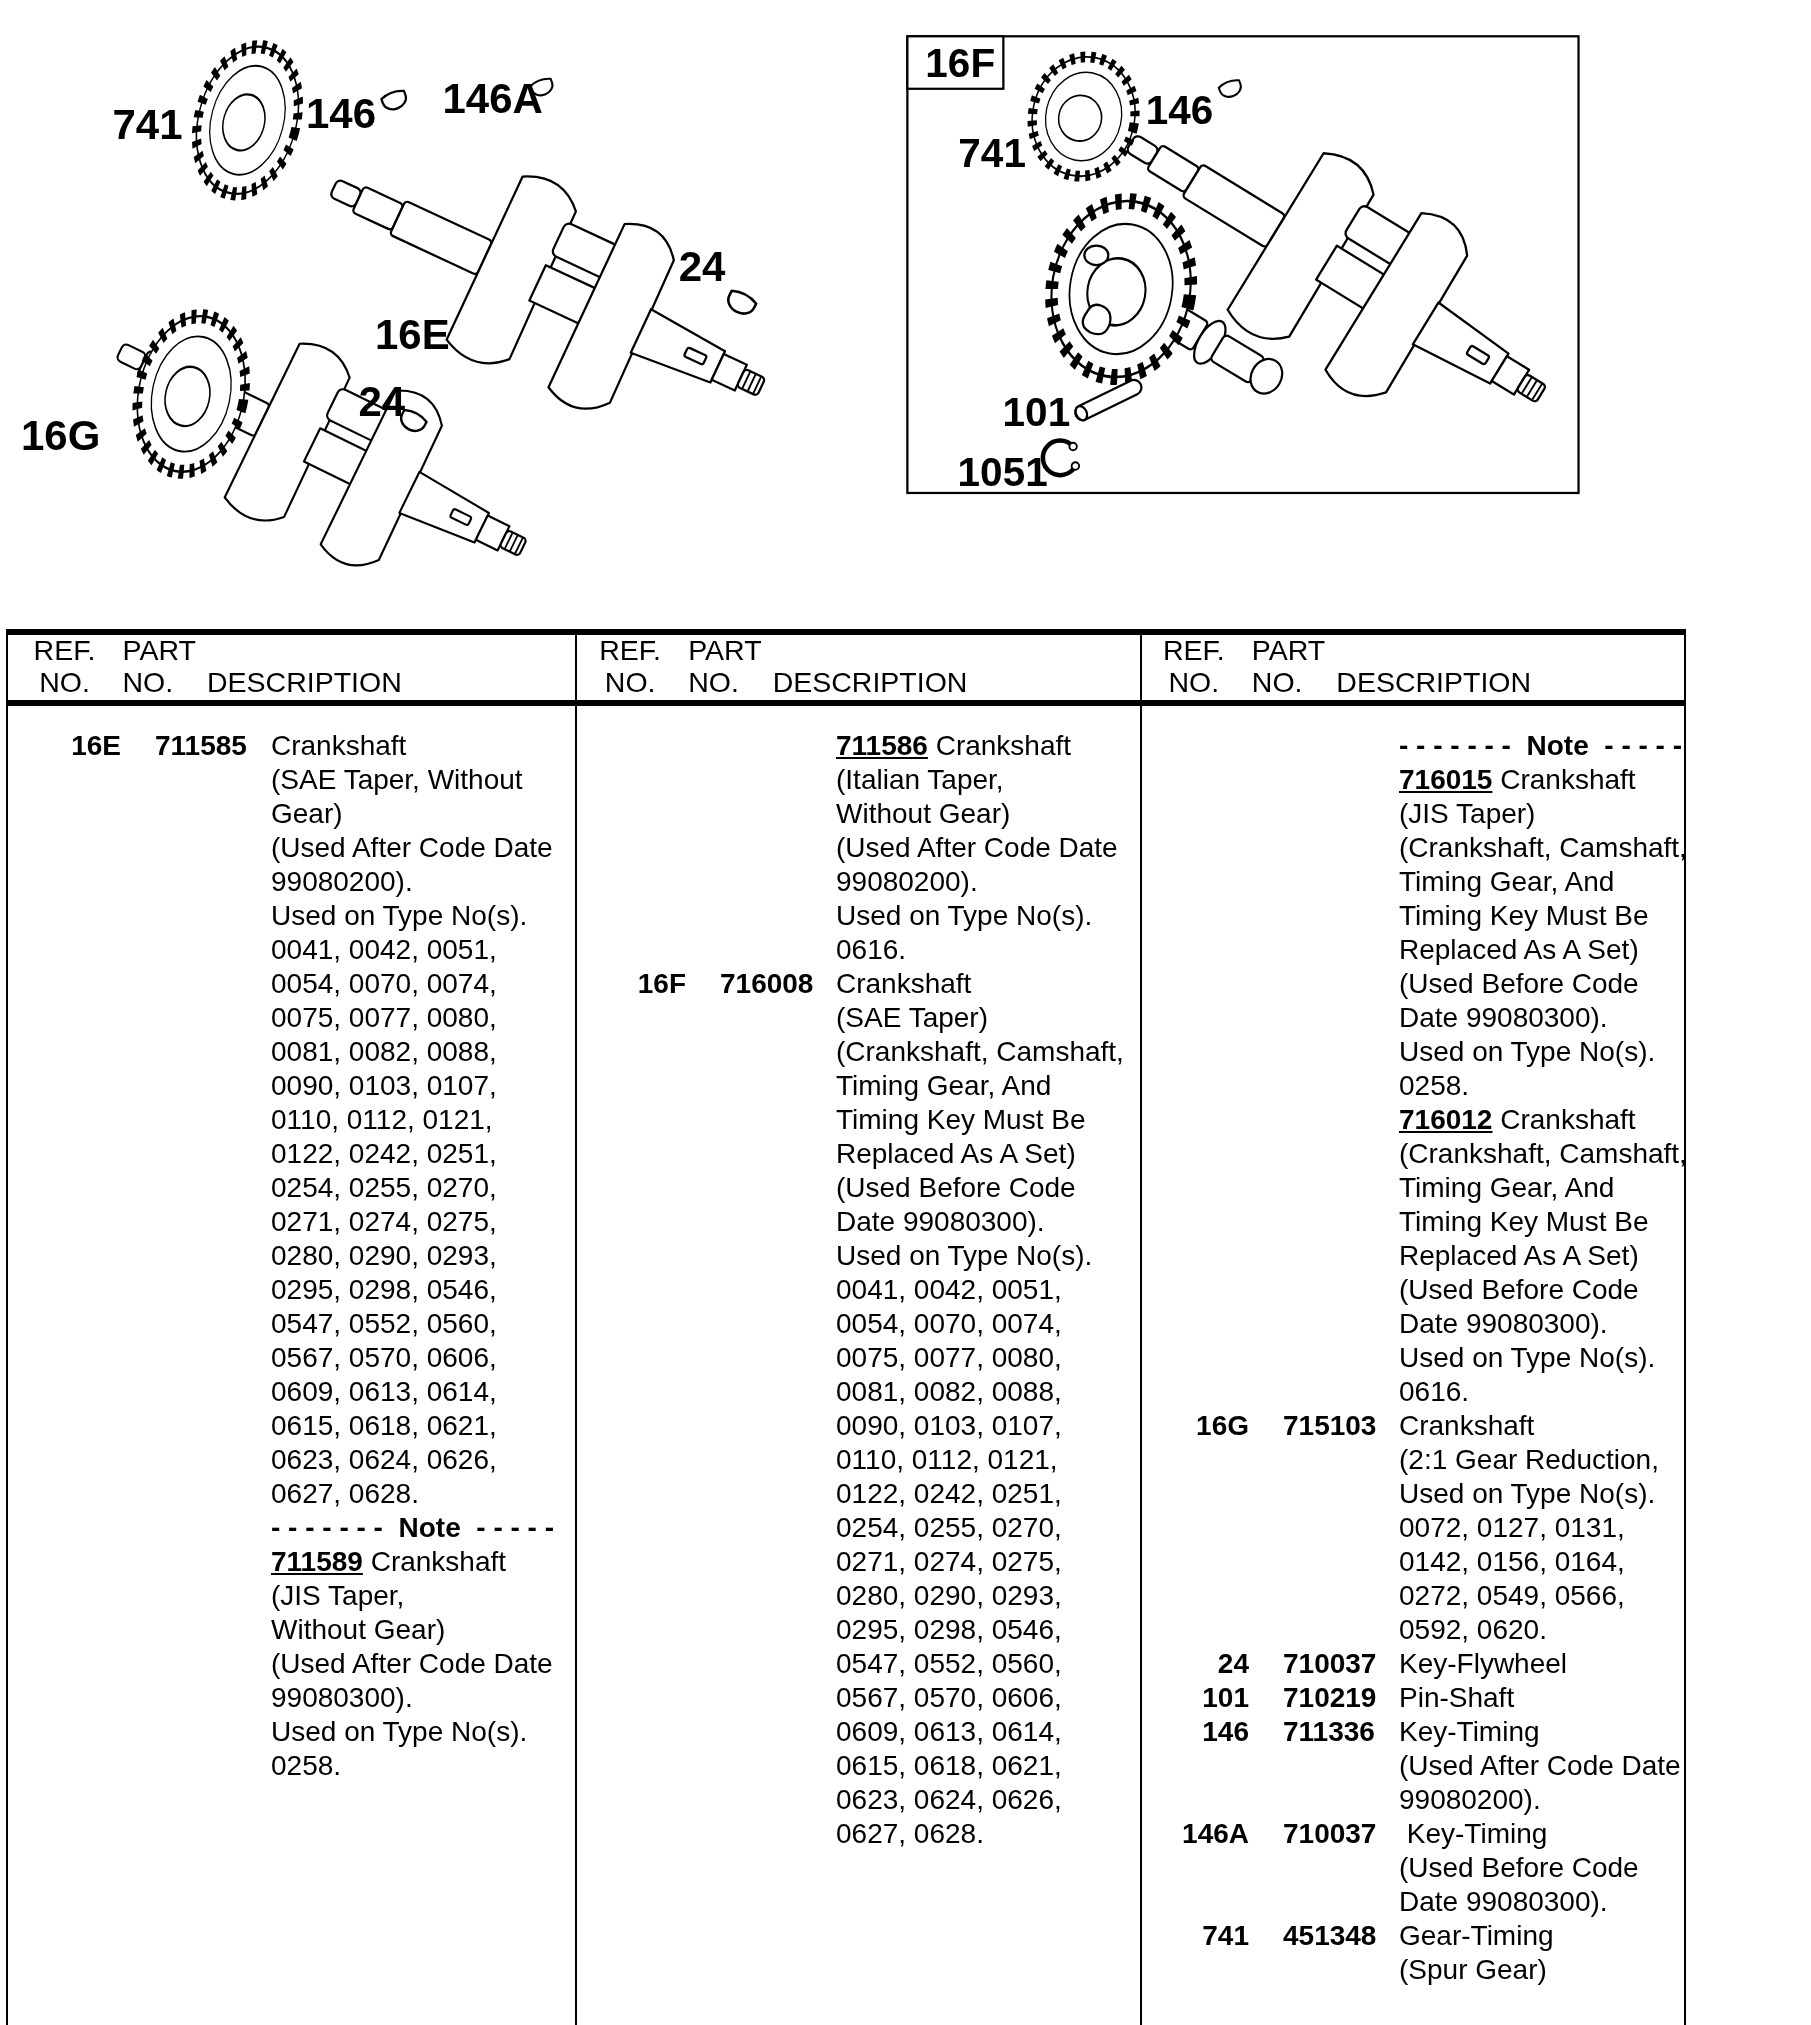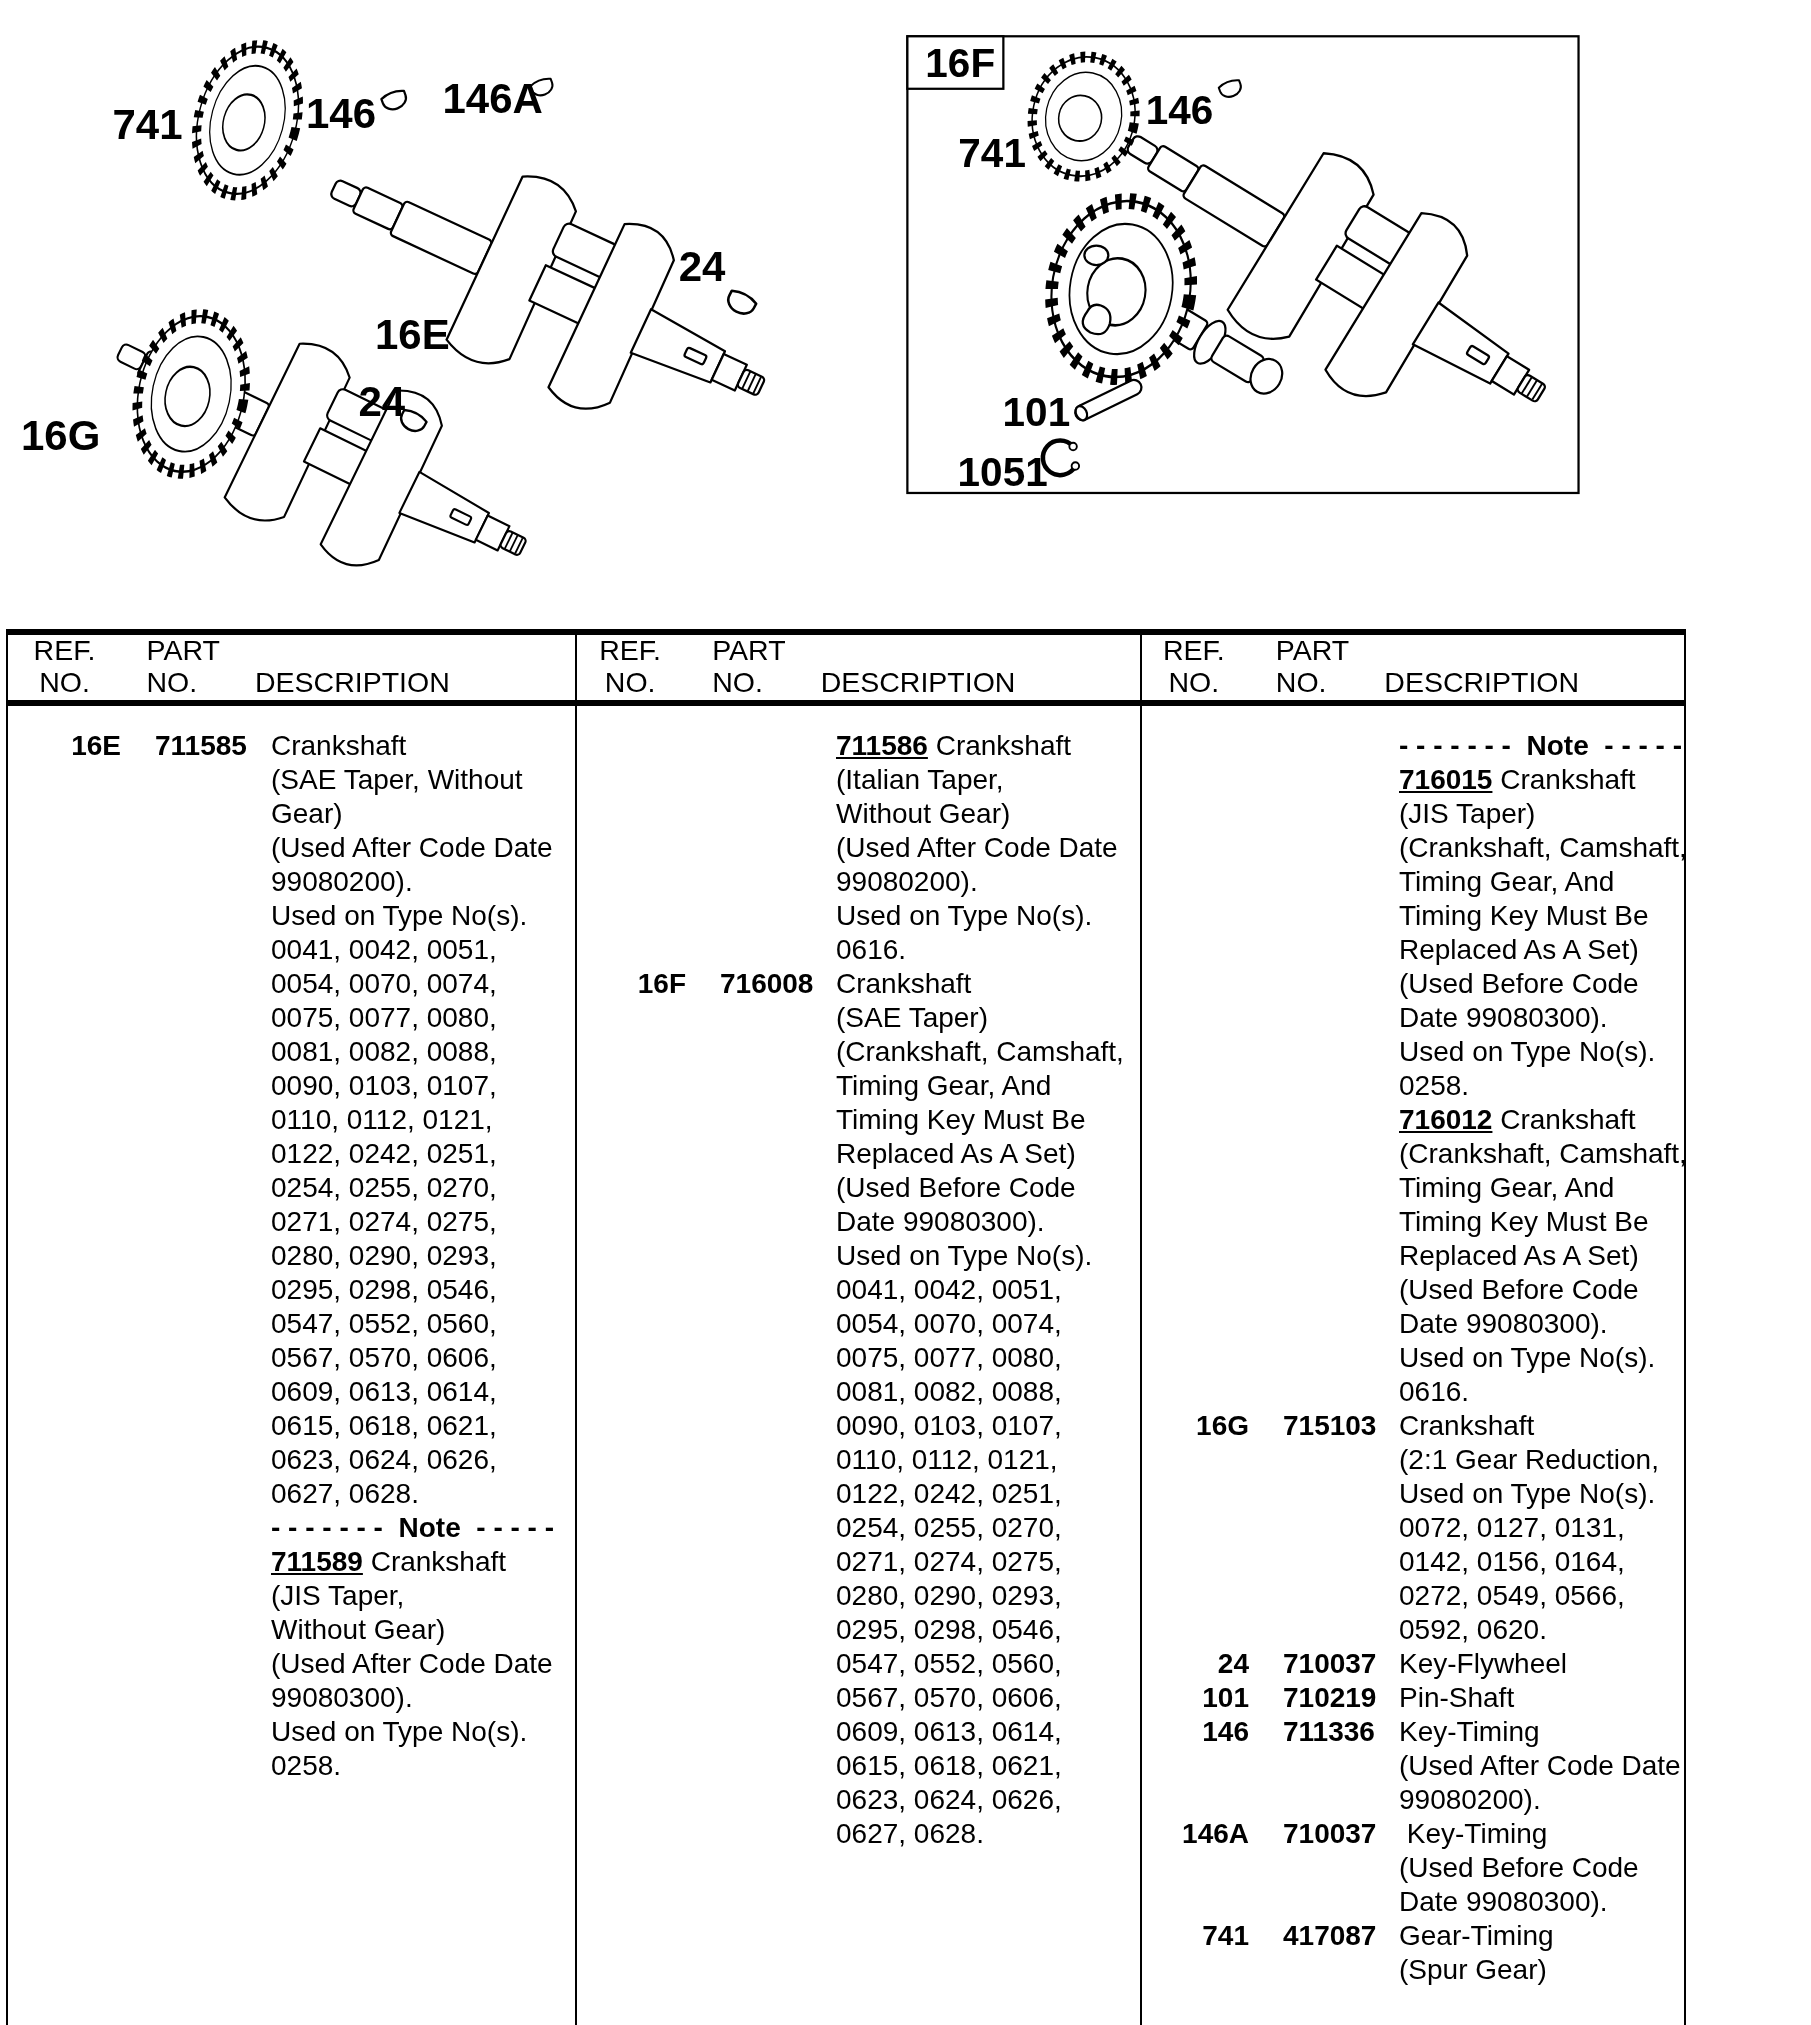--- a/index.html
+++ b/index.html
@@ -16,21 +16,21 @@
 
   
   .parts-table{position:absolute;left:6px;top:629px;width:1680px;height:1397px;
     box-sizing:border-box;border-top:6.8px solid #000;border-left:2.3px solid #000;
     border-right:2.3px solid #000;overflow:hidden;background:#fff;}
   .divider{position:absolute;top:0;bottom:0;width:2.3px;background:#000;}
   .divider.d1{left:567px;} .divider.d2{left:1132px;}
 
   .t-head-row{display:flex;height:65px;border-bottom:6.8px solid #000;}
   .t-head{box-sizing:border-box;display:grid;grid-template-columns:113px 150px 1fr;
-          align-items:end;padding-bottom:6px;font-size:28.5px;line-height:31.5px;gap:24px;}
+          align-items:end;padding-bottom:6px;font-size:28.5px;line-height:31.5px;}
   .t-head .th-ref{text-align:center;}
   .t-head .th-part{text-align:left;padding-left:1.5px;}
   .t-head .th-desc{margin-left:-64px;white-space:nowrap;}
   .hc1{width:567px;} .hc2{width:565px;} .hc3{width:548px;}
 
   .t-body-row{display:flex;}
   .t-col{box-sizing:border-box;padding-top:22.5px;font-size:28px;line-height:34px;}
   .tc1{width:567px;} .tc2{width:565px;} .tc3{width:548px;}
   .t-line{display:grid;grid-template-columns:113px 150px 1fr;height:34px;}
   .c-ref{text-align:right;font-weight:bold;white-space:pre;}
@@ -676,21 +676,21 @@
             <span class="c-part"></span>
             <span class="c-desc">(Used Before Code</span>
           </div>
           <div class="t-line">
             <span class="c-ref"></span>
             <span class="c-part"></span>
             <span class="c-desc">Date 99080300).</span>
           </div>
           <div class="t-line">
             <span class="c-ref">741</span>
-            <span class="c-part">417087</span>
+            <span class="c-part">451348</span>
             <span class="c-desc">Gear-Timing</span>
           </div>
           <div class="t-line">
             <span class="c-ref"></span>
             <span class="c-part"></span>
             <span class="c-desc">(Spur Gear)</span>
           </div>
         </div>
     </div>
 

